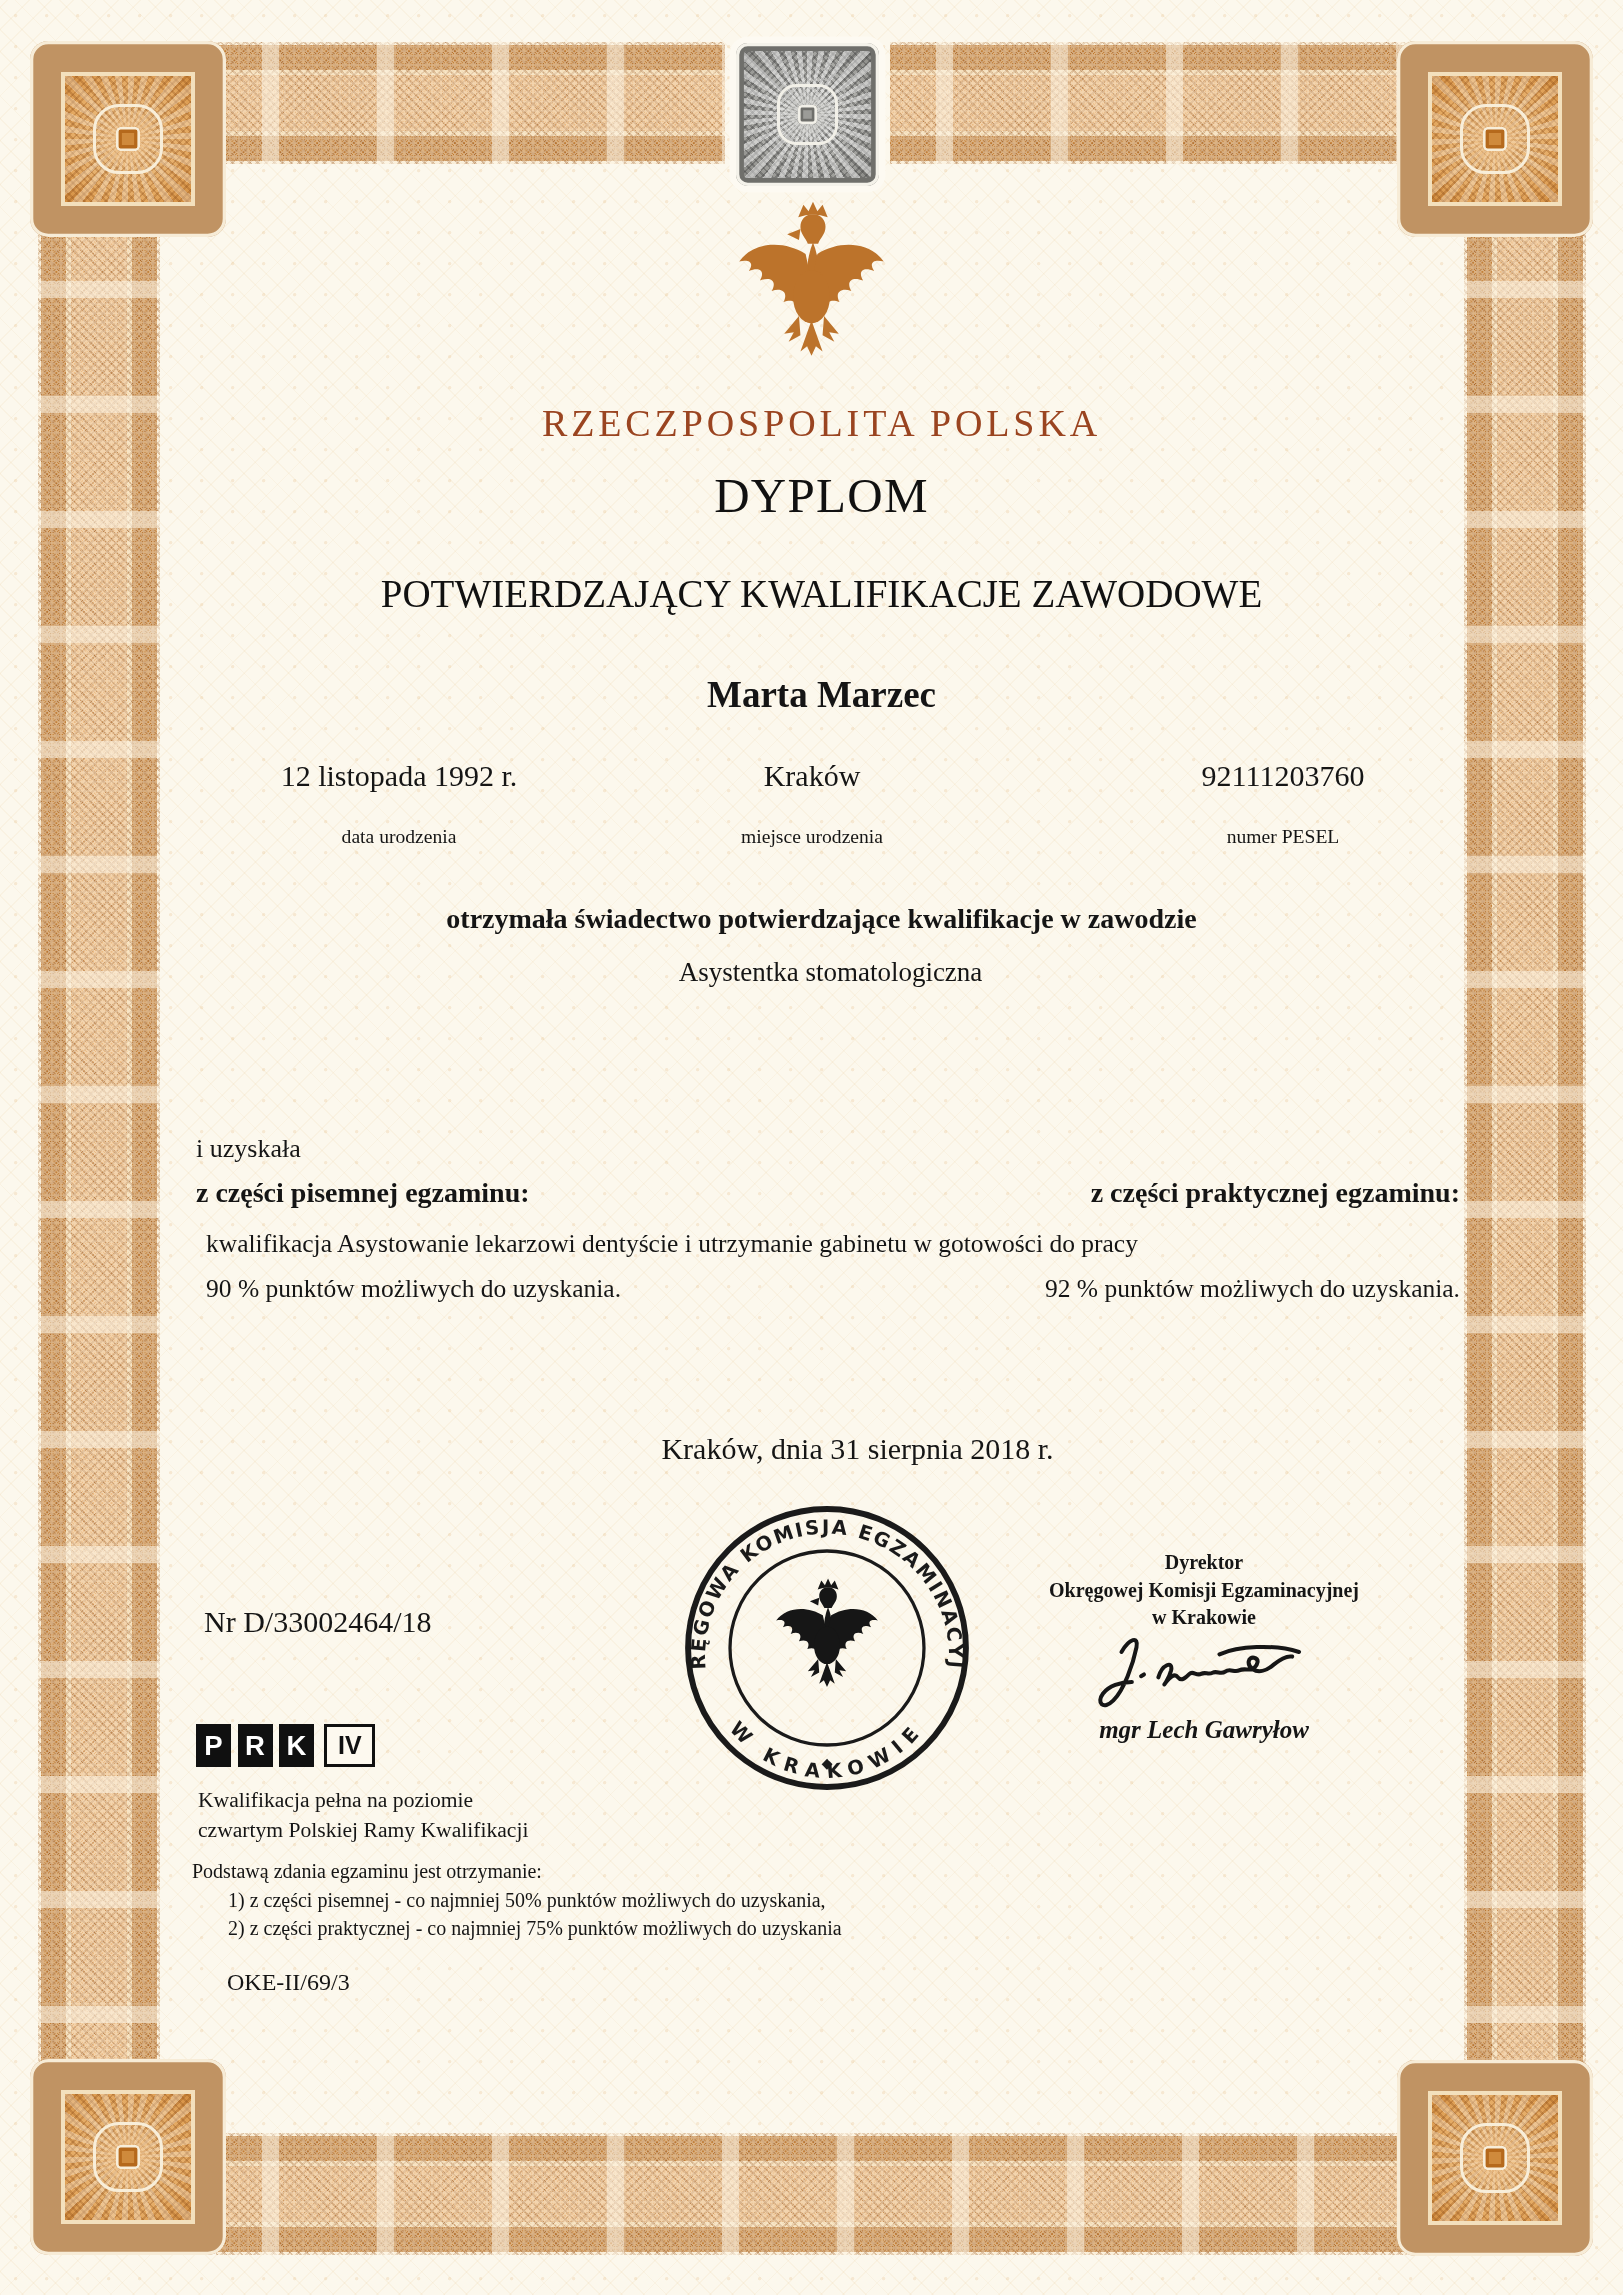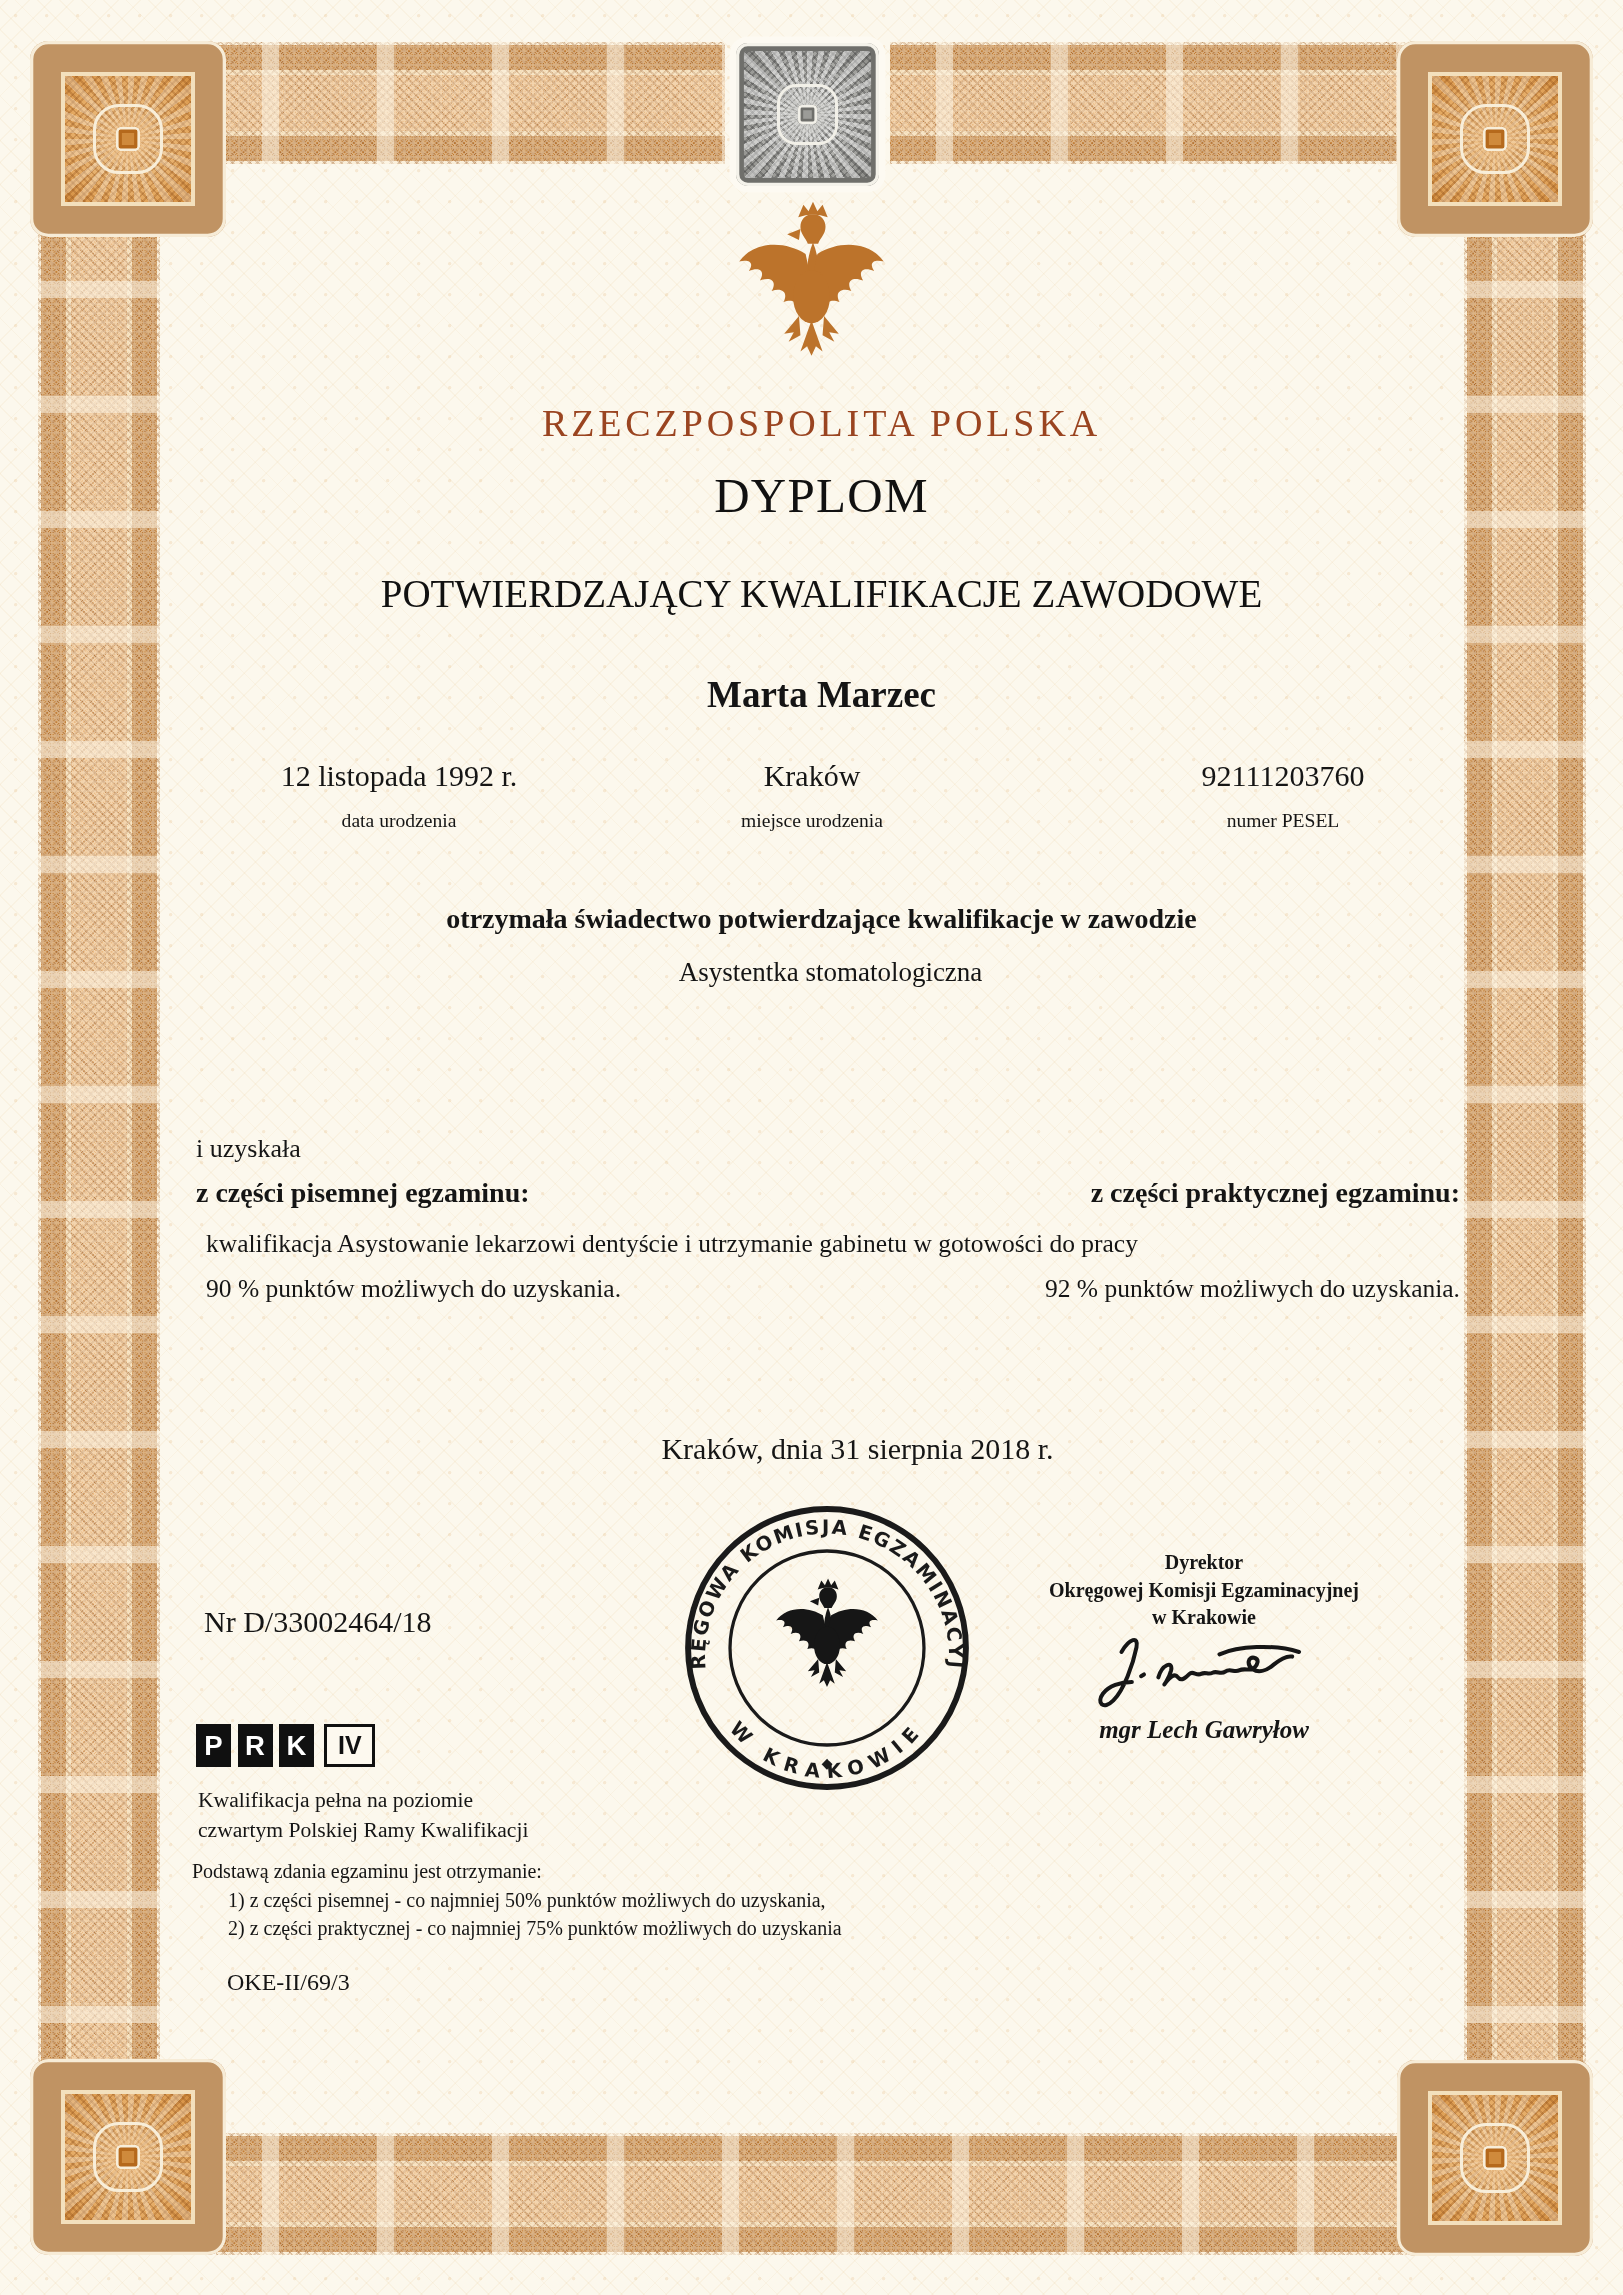--- a/index.html
+++ b/index.html
@@ -73,21 +73,21 @@
   }
   
   .abs{position:absolute;}
   .ctr{left:0;right:0;text-align:center;}
   .country{top:401px;font-size:38px;letter-spacing:3.9px;color:#9a4420;}
   .title{top:467px;font-size:49px;letter-spacing:1.3px;color:#111;}
   .subtitle{top:571px;font-size:39px;color:#111;}
   .name{top:673px;font-size:37px;font-weight:bold;}
   .col{top:759px;width:458px;text-align:center;}
   .col .val{font-size:30px;text-align:center;}
-  .col .lab{font-size:19.6px;margin-top:17px;}
+  .col .lab{font-size:19.6px;margin-top:33px;}
   .statement{top:903px;font-size:28px;font-weight:bold;}
   .profession{top:957px;font-size:27px;margin-left:18px;}
   .uzyskala{top:1134px;left:196px;font-size:26px;}
   .part-label{top:1177px;font-size:28px;font-weight:bold;}
   .qualline{top:1229px;left:206px;font-size:25.5px;}
   .score{top:1274px;font-size:25.5px;}
   .dateline{top:1432px;font-size:30px;text-indent:72px;}
   .dirblock{top:1549px;left:988px;width:432px;text-align:center;}
   .dirblock .dl{font-size:20px;font-weight:bold;line-height:27.5px;}
   .sig{display:block;width:275px;height:98px;margin:-9.2px auto 0;}

